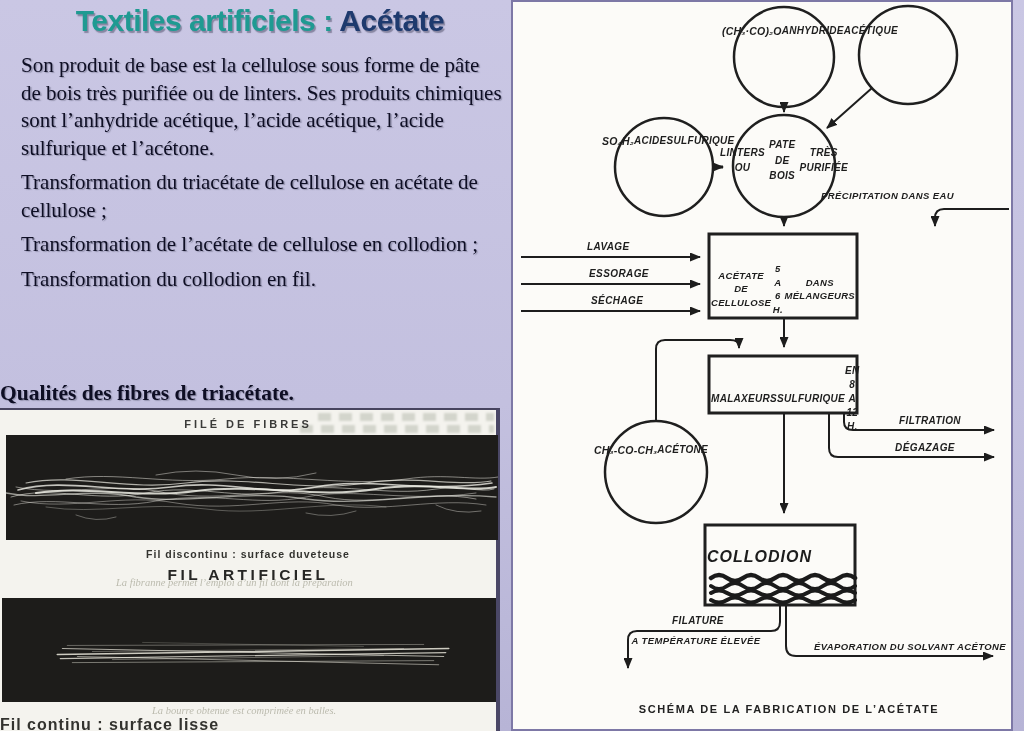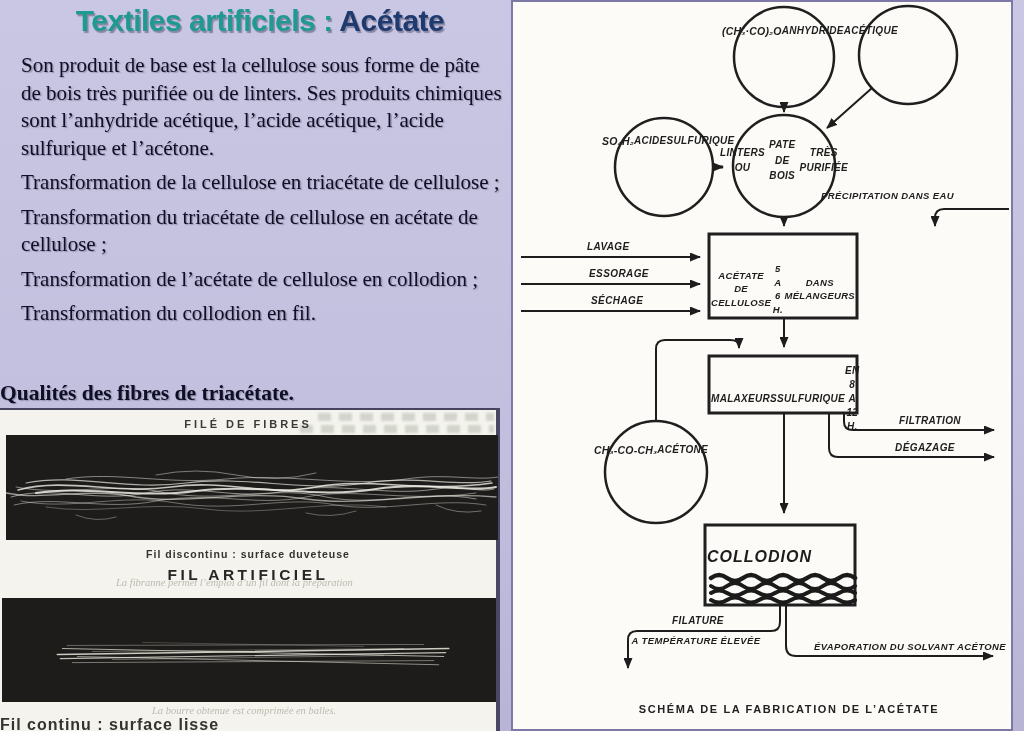--- a/index.html
+++ b/index.html
@@ -62,21 +62,20 @@
 <body>
 
 <div class="slide">
 
   <div class="title">
     <span class="teal">Textiles artificiels : </span><span class="navy">Acétate</span>
   </div>
 
   <div class="body-text">
     <p>Son produit de base est la cellulose sous forme de pâte de bois très purifiée ou de linters. Ses produits chimiques sont l’anhydride acétique, l’acide acétique, l’acide sulfurique et l’acétone.</p>
-    <p>Transformation de la cellulose en triacétate de cellulose ;</p>
     <p>Transformation du triacétate de cellulose en acétate de cellulose ;</p>
     <p>Transformation de l’acétate de cellulose en collodion ;</p>
     <p>Transformation du collodion en fil.</p>
   </div>
 
   <div class="subheading">Qualités des fibres de triacétate.</div>
 
   <div class="photo">
     <div class="smudge"></div>
     <div class="smudge s2"></div>

